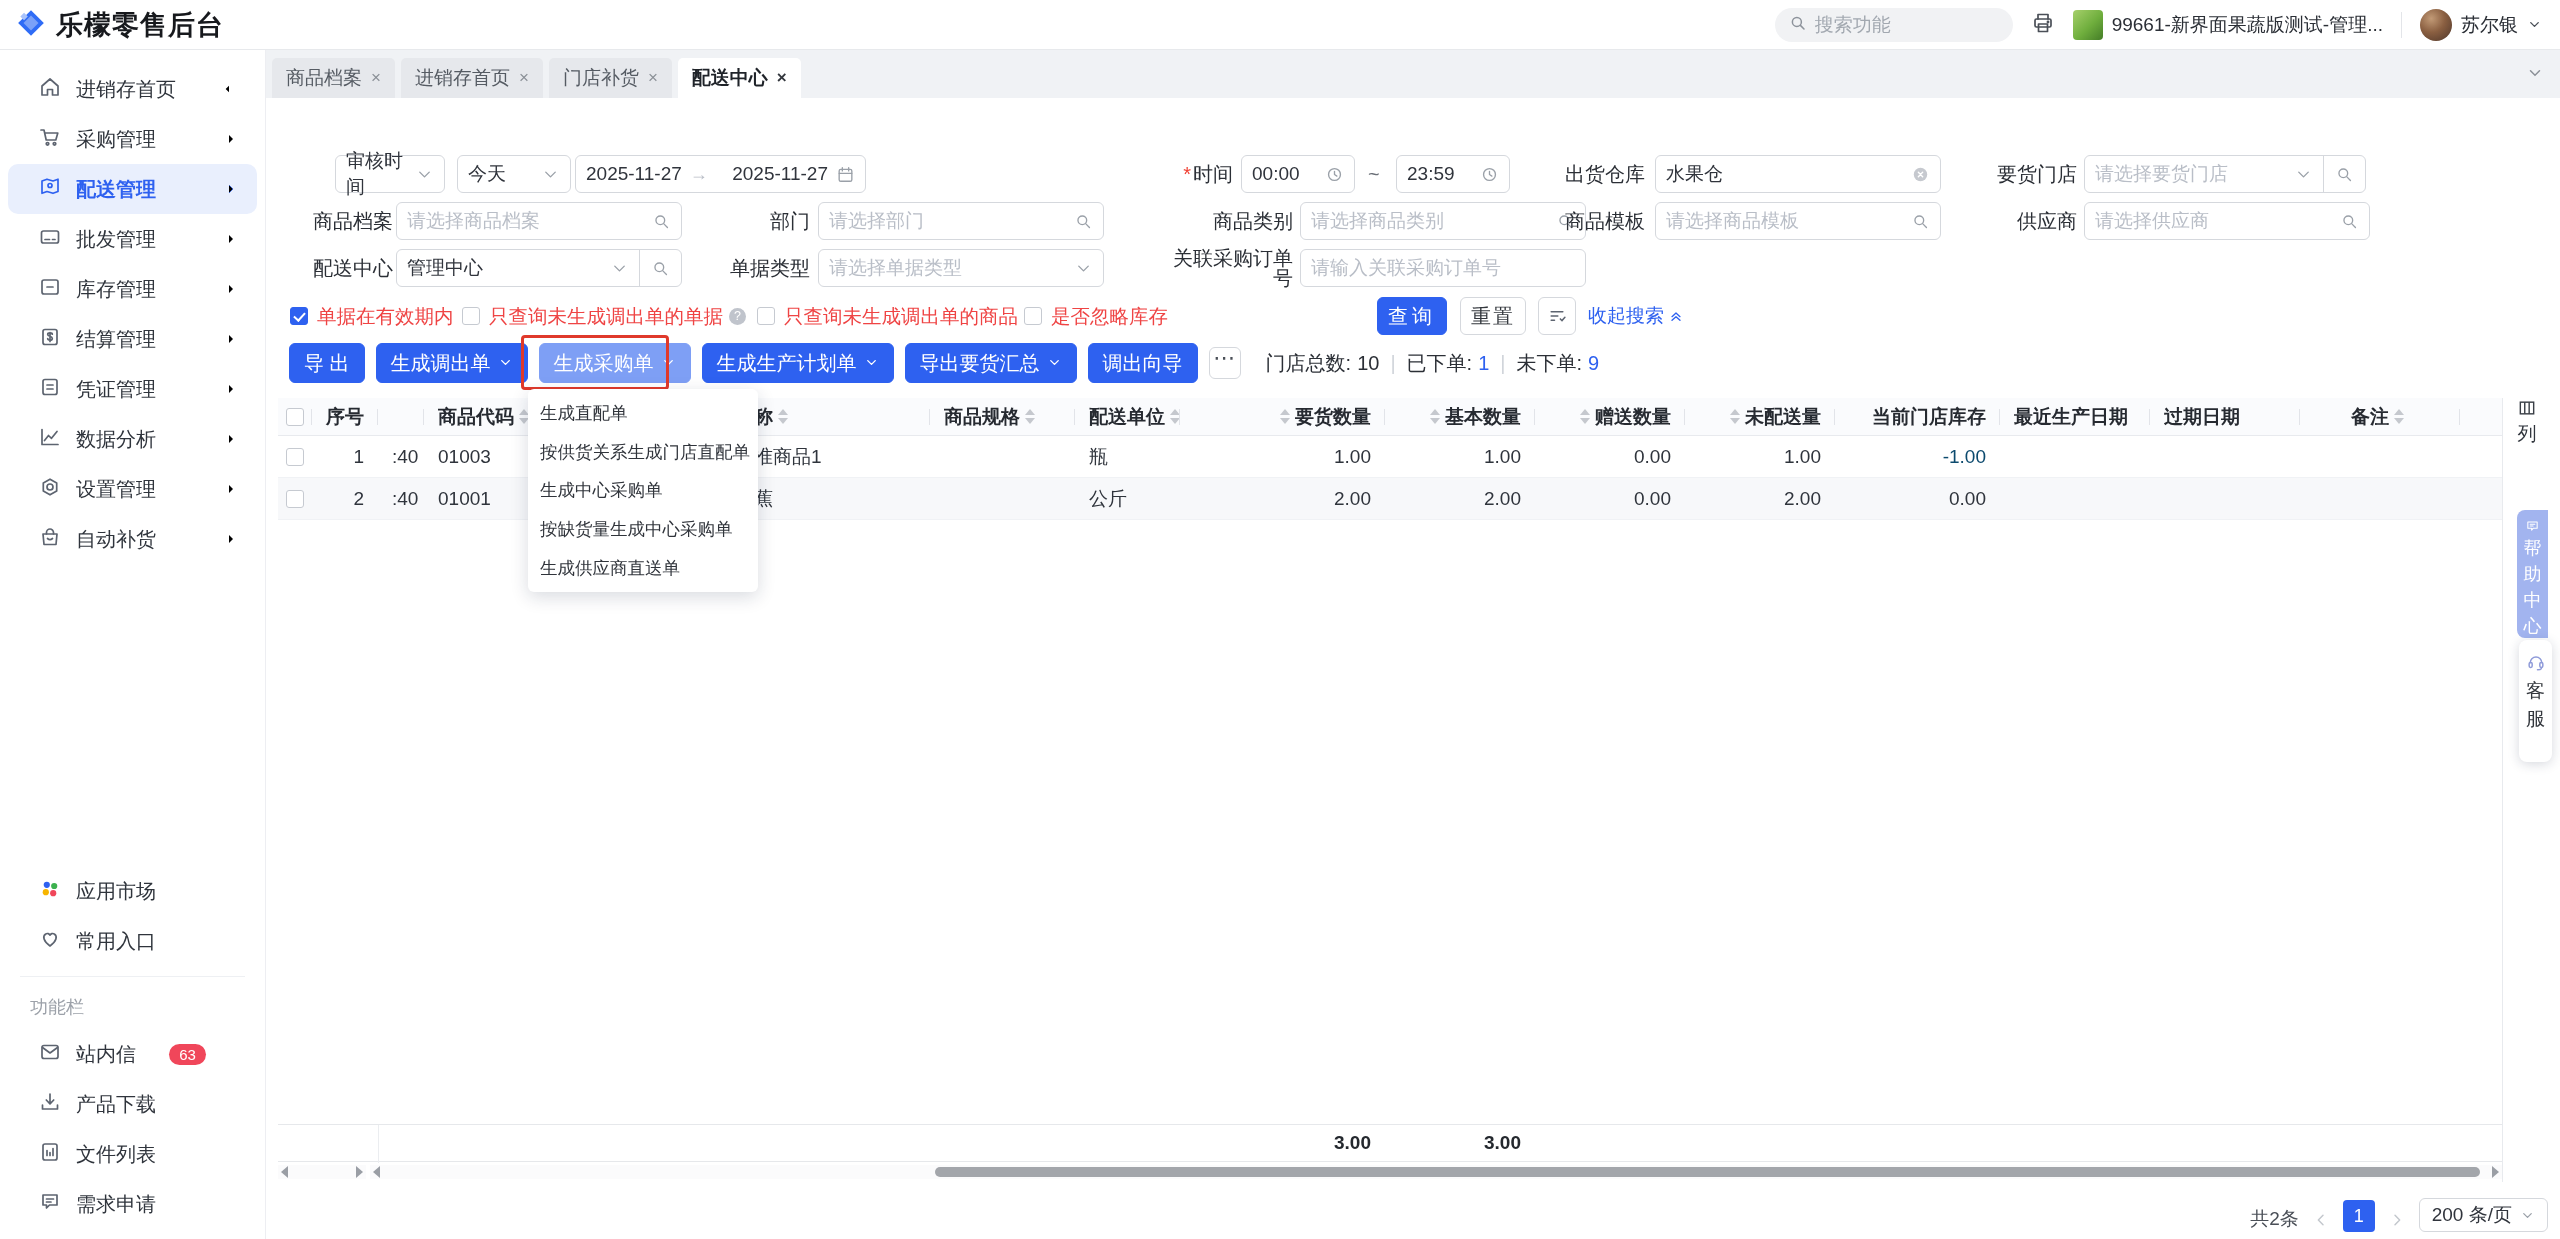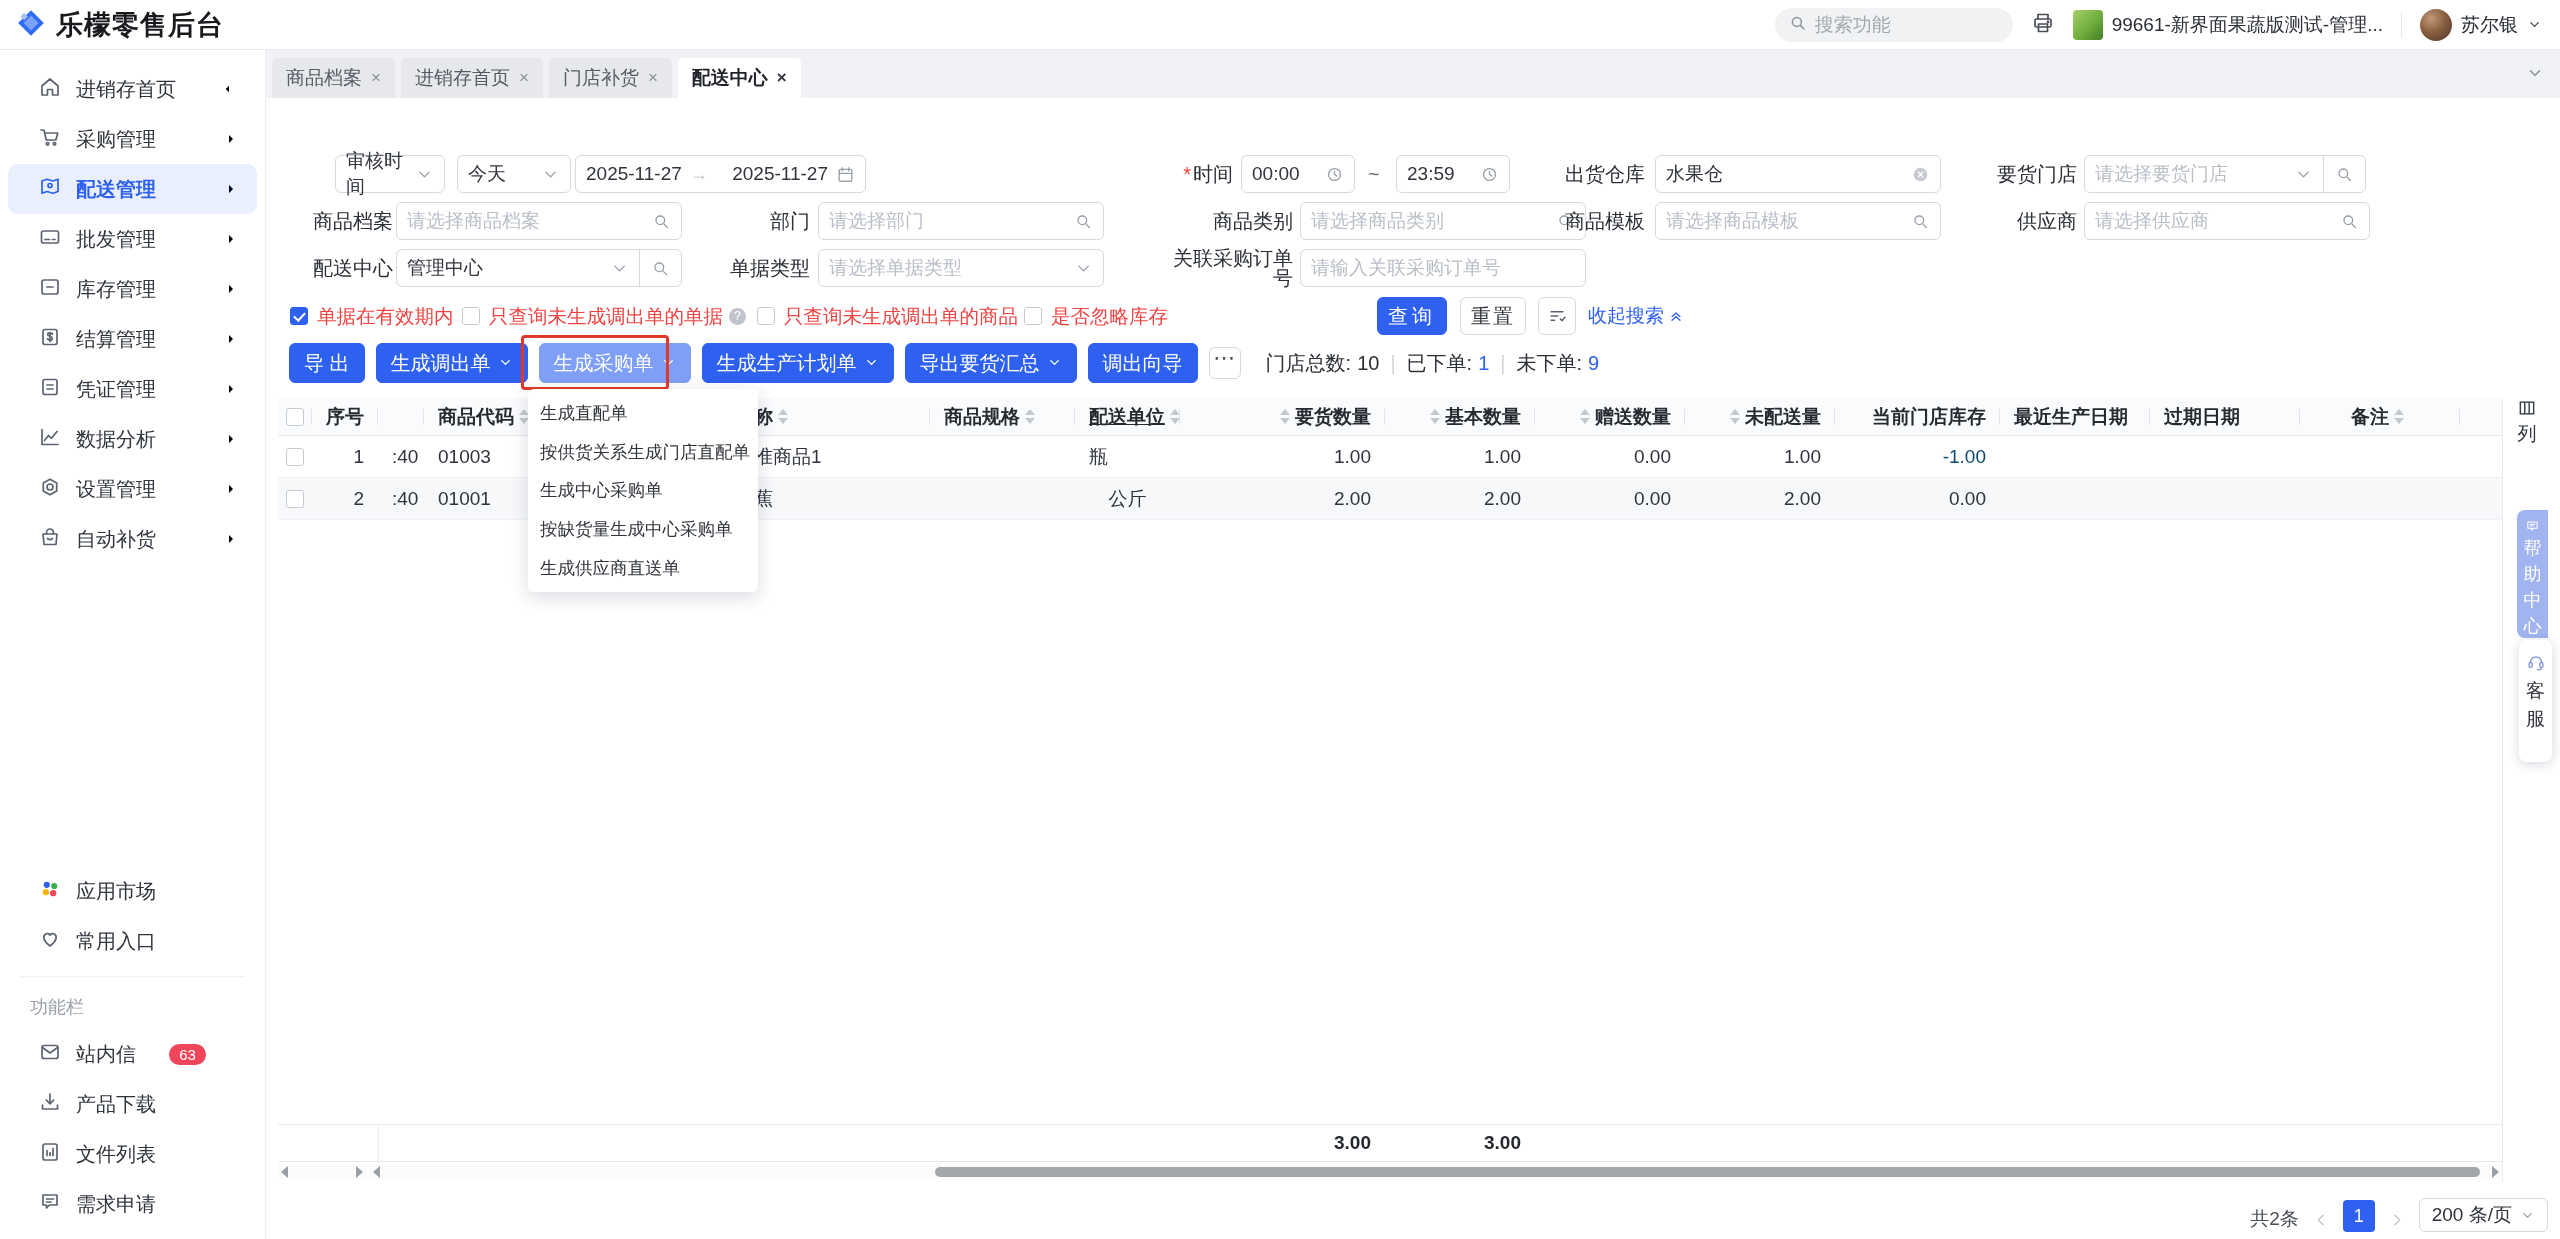--- a/index.html
+++ b/index.html
@@ -699,21 +699,21 @@
             <i class="dn"></i>
           </span>
         </div>
         <div class="hcell al" style="width: 145px;">
           <span>商品规格</span>
           <span class="sort">
             <i class="up"></i>
             <i class="dn"></i>
           </span>
         </div>
-        <div class="hcell al" style="width: 105px; text-decoration: underline;">
+        <div class="hcell al" style="width: 105px;">
           <span>配送单位</span>
           <span class="sort">
             <i class="up"></i>
             <i class="dn"></i>
           </span>
         </div>
         <div class="hcell ar" style="width: 205px;">
           <span class="sort">
             <i class="up"></i>
             <i class="dn"></i>
@@ -822,21 +822,21 @@
           </div>
           <div class="tcell al" style="width: 136px;">
             <span>01001</span>
           </div>
           <div class="tcell al" style="width: 370px; padding-left: 175px;">
             <span>香蕉</span>
           </div>
           <div class="tcell al" style="width: 145px;">
             <span></span>
           </div>
-          <div class="tcell al" style="width: 105px; justify-content: center;">
+          <div class="tcell al" style="width: 105px;">
             <span>公斤</span>
           </div>
           <div class="tcell ar" style="width: 205px;">
             <span>2.00</span>
           </div>
           <div class="tcell ar" style="width: 150px;">
             <span>2.00</span>
           </div>
           <div class="tcell ar" style="width: 150px;">
             <span>0.00</span>

